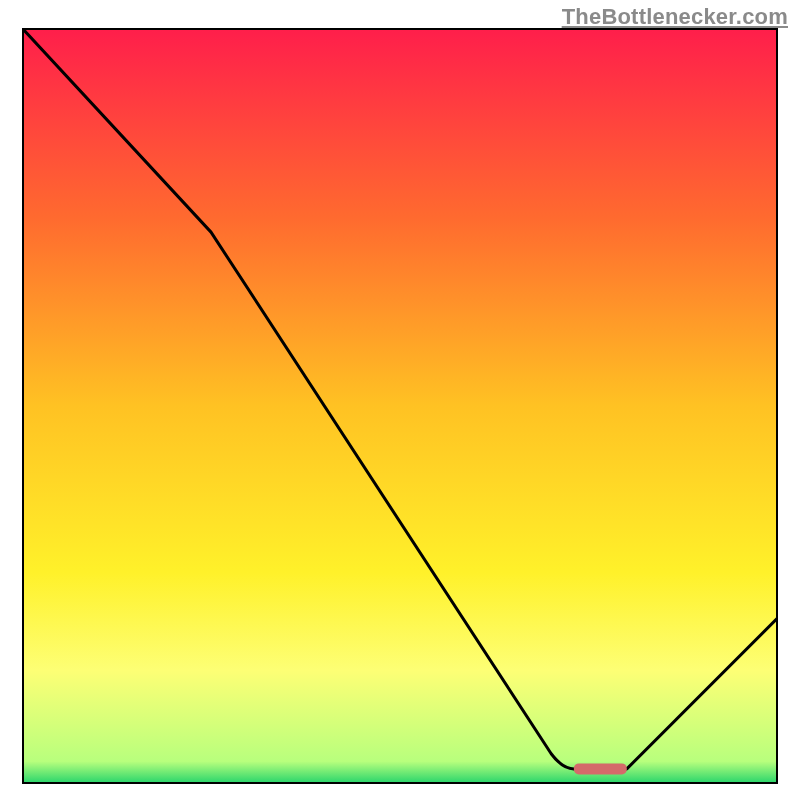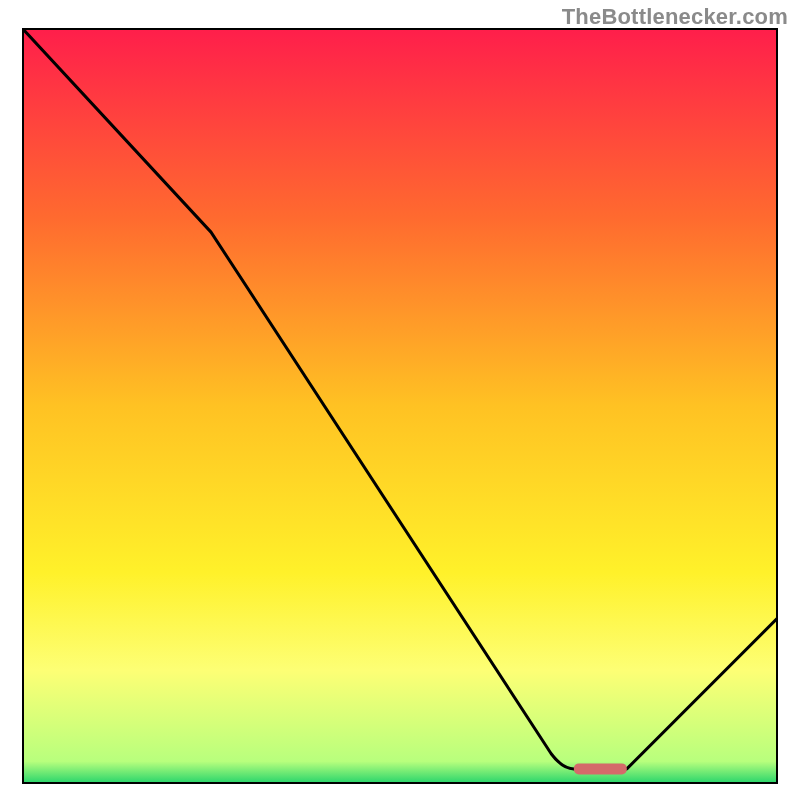--- a/index.html
+++ b/index.html
@@ -17,20 +17,21 @@
   }
   .watermark {
     position: absolute;
     top: 4px;
     right: 12px;
     font-size: 22px;
     font-weight: 600;
     color: #8a8a8a;
     letter-spacing: 0.2px;
     z-index: 10;
+    text-decoration: underline;
   }
   .plot {
     position: absolute;
     left: 22px;
     top: 28px;
     width: 756px;
     height: 756px;
   }
   svg { display: block; }
 </style>

